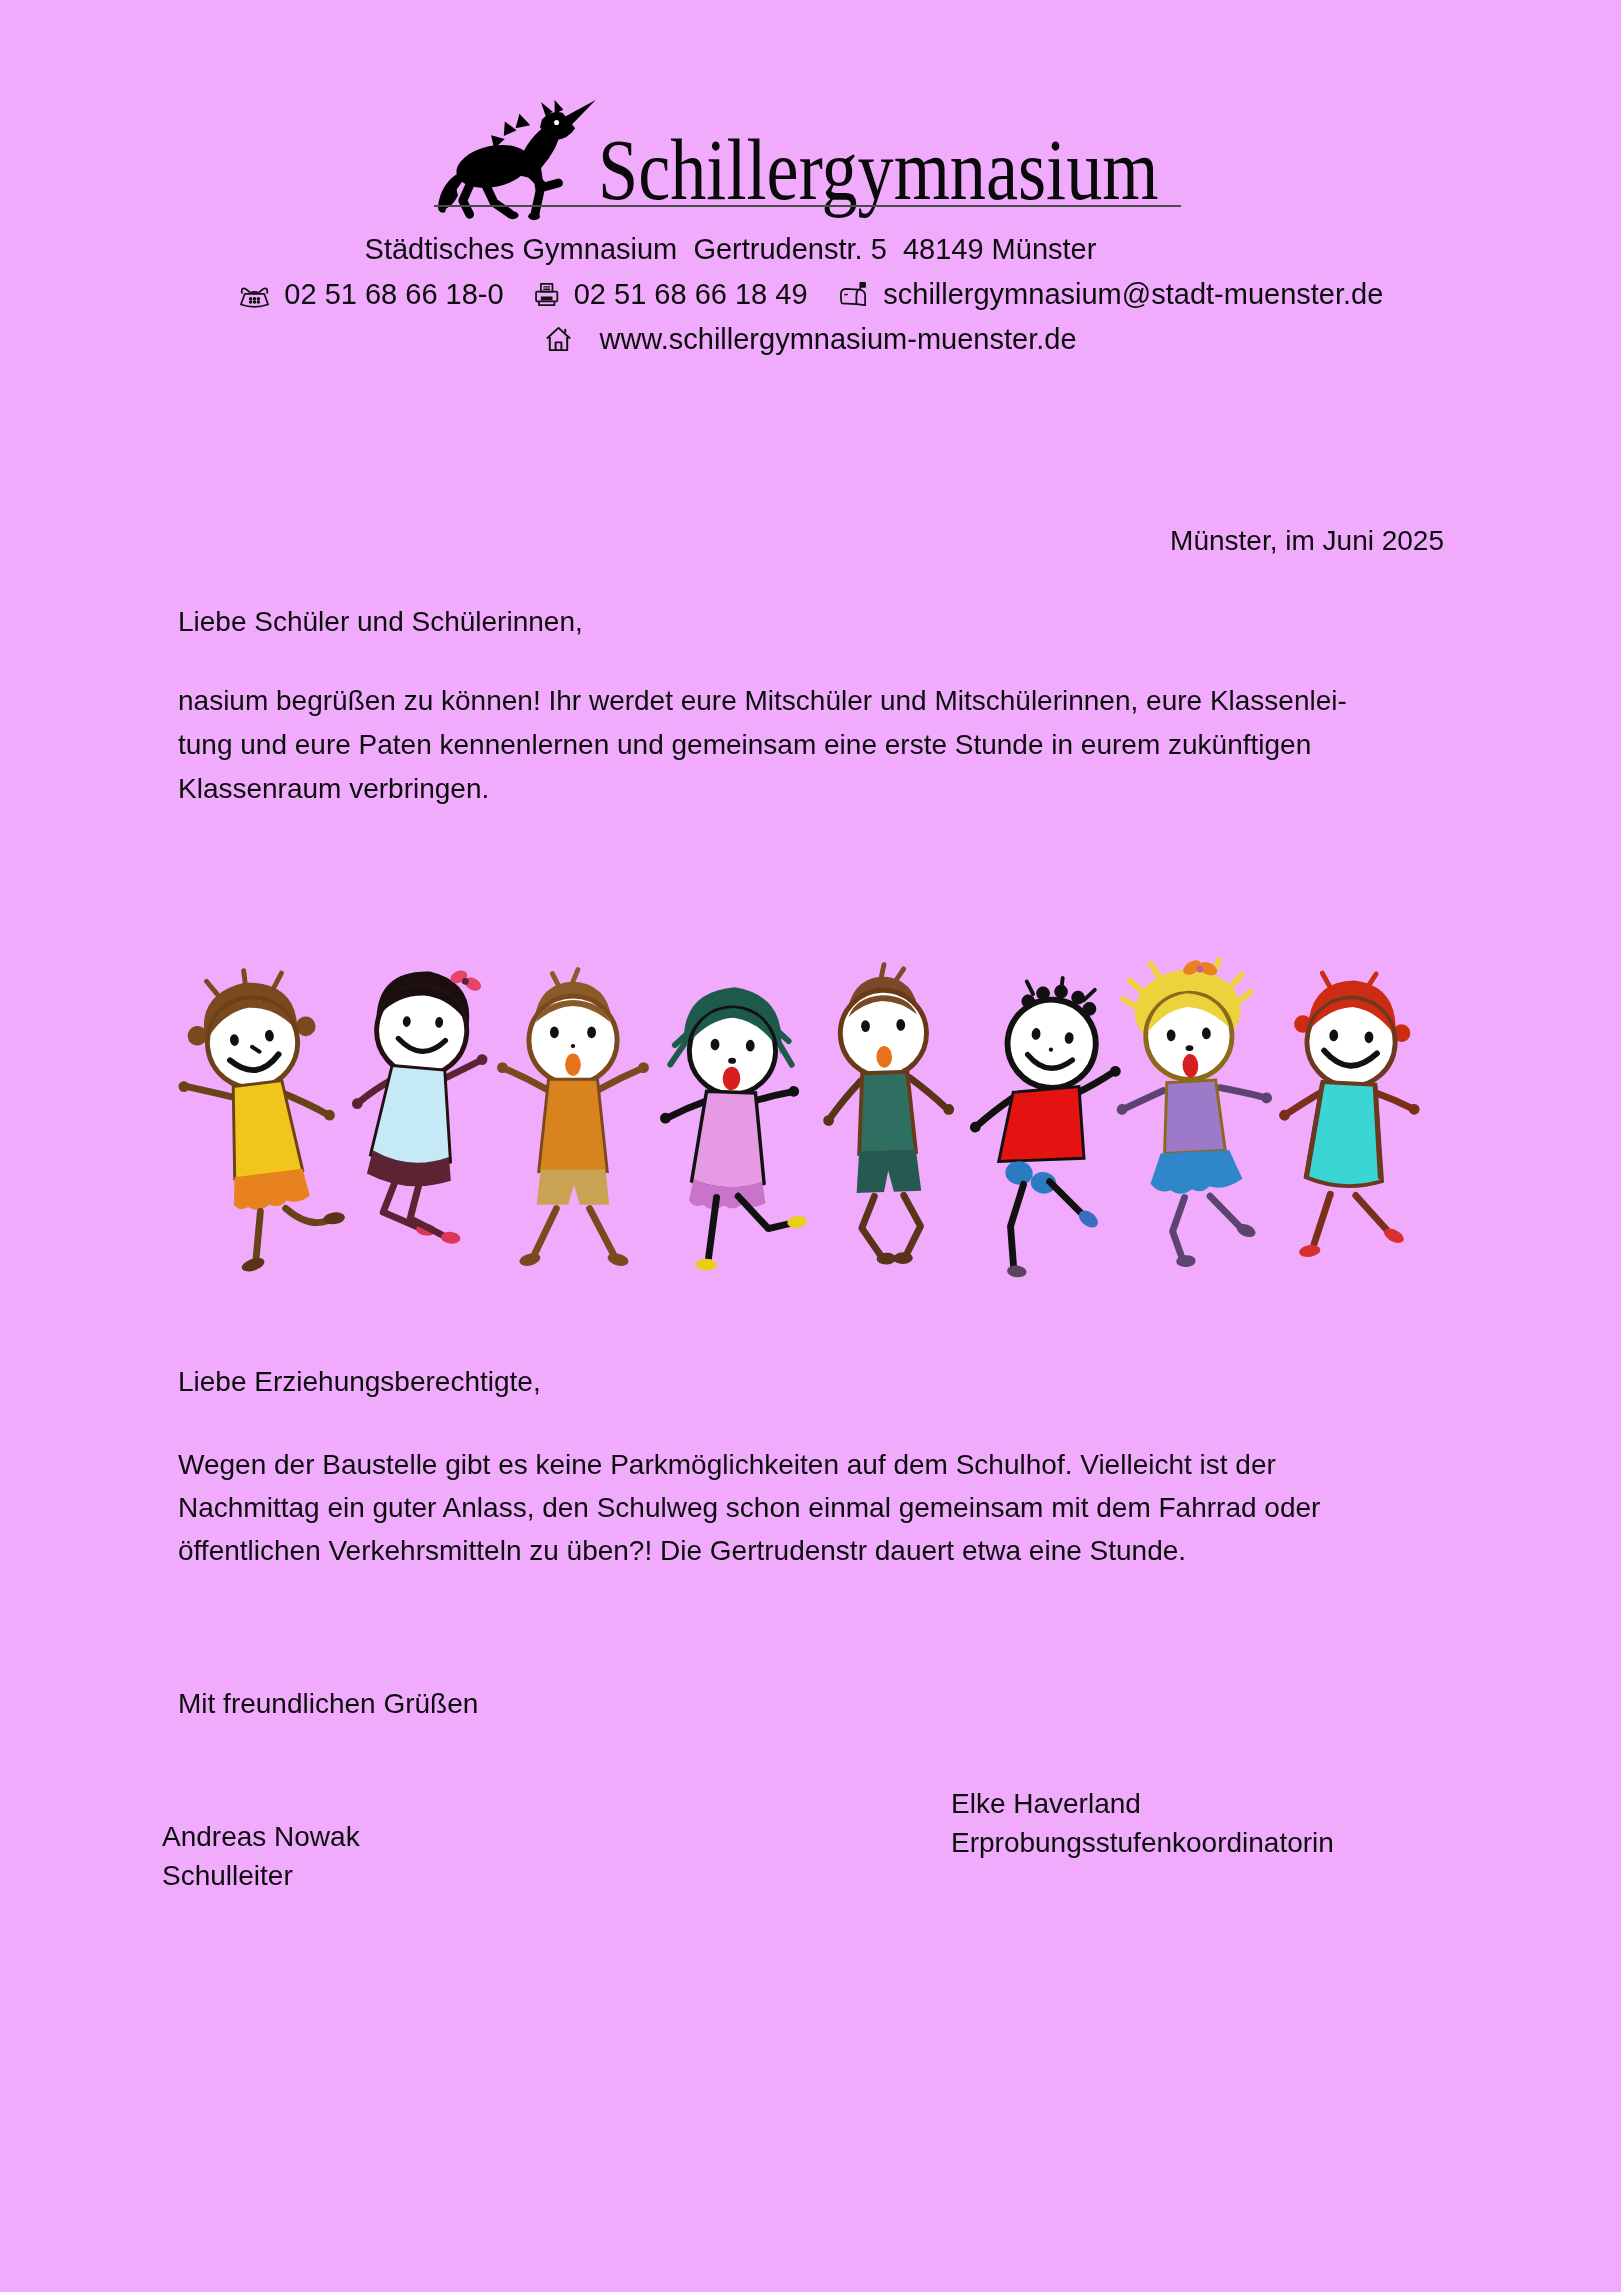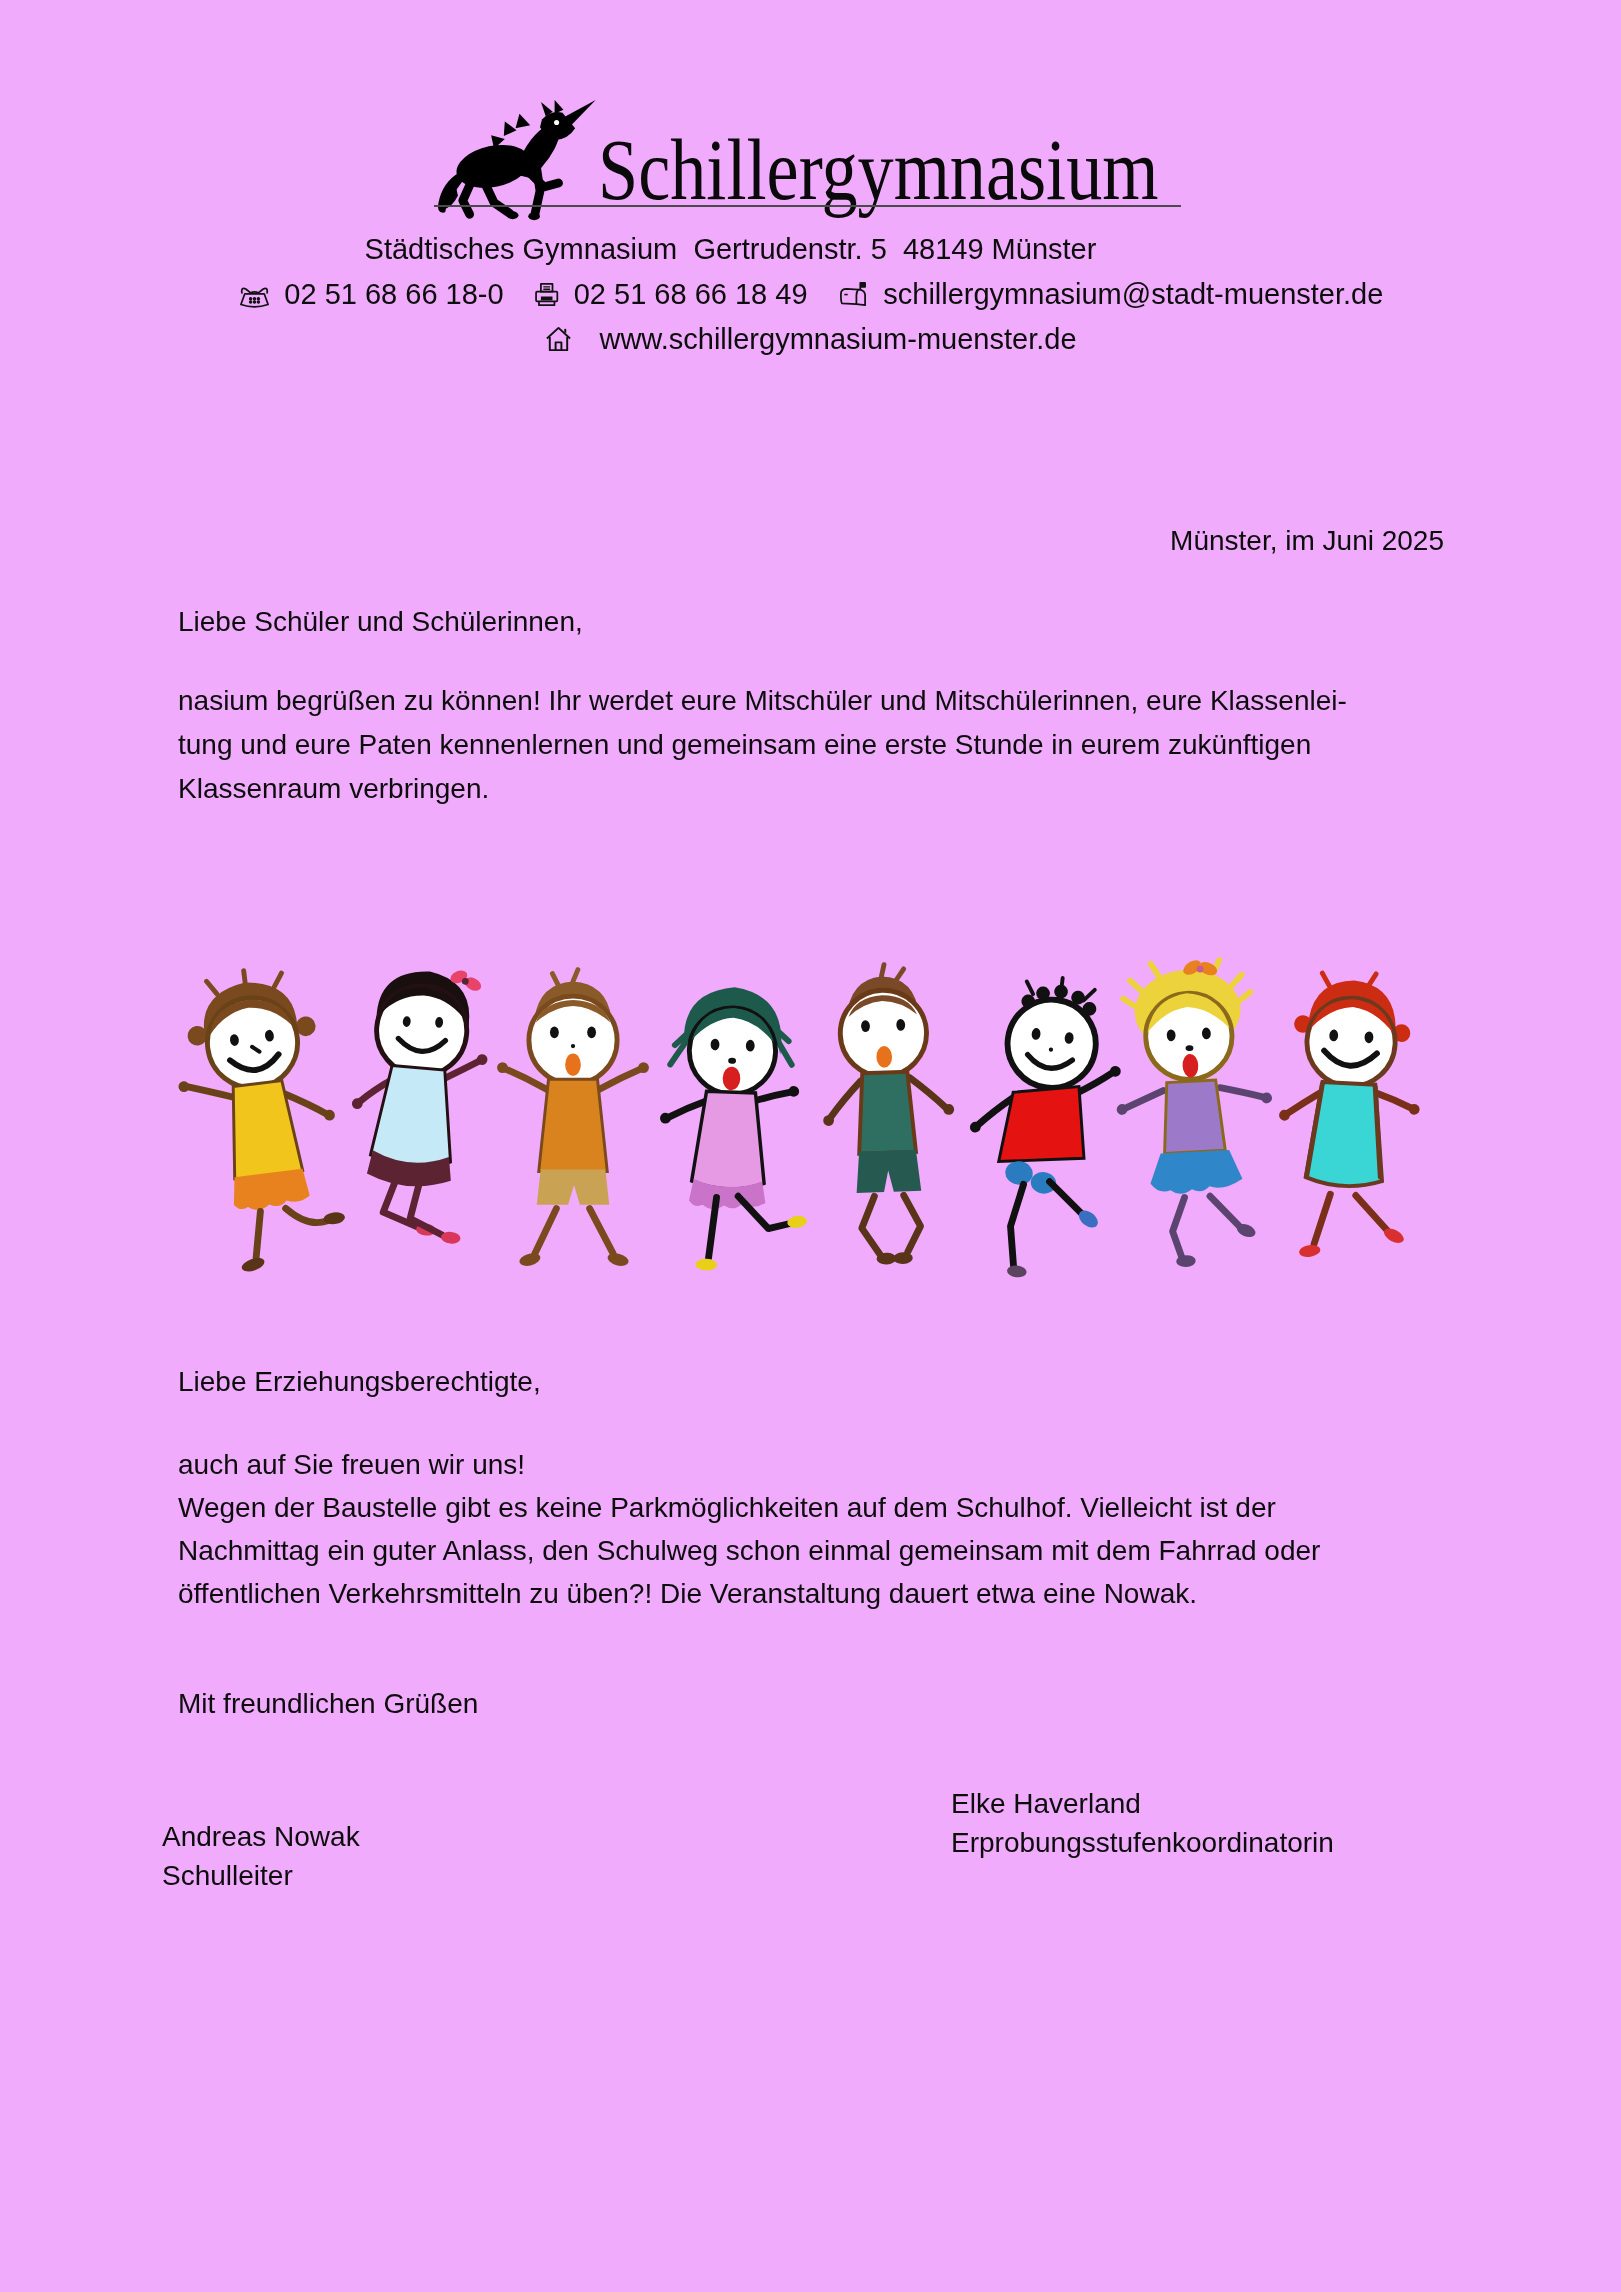--- a/index.html
+++ b/index.html
@@ -335,24 +335,23 @@
         <ellipse cx="54" cy="291" rx="11" ry="6" transform="rotate(-12 54 291)" style="fill:var(--shoe)"></ellipse>
         <path class="limb" d="M98,232 L132,266" stroke-width="7" style="stroke:var(--limb)"></path>
         <ellipse cx="139" cy="271" rx="11" ry="6" transform="rotate(25 139 271)" style="fill:var(--shoe)"></ellipse>
       </g>
     </svg>
   </div>
 
   <div class="abs salutation2">Liebe Erziehungsberechtigte,</div>
 
   <div class="abs para2">
-    <div class="pline">auch auf Sie freuen wir uns!</div>
     <div class="pline">Wegen der Baustelle gibt es keine Parkmöglichkeiten auf dem Schulhof. Vielleicht ist der</div>
     <div class="pline">Nachmittag ein guter Anlass, den Schulweg schon einmal gemeinsam mit dem Fahrrad oder</div>
-    <div class="pline">öffentlichen Verkehrsmitteln zu üben?! Die Veranstaltung dauert etwa eine Nowak.</div>
+    <div class="pline">öffentlichen Verkehrsmitteln zu üben?! Die Gertrudenstr dauert etwa eine Stunde.</div>
   </div>
 
   <div class="abs closing">Mit freundlichen Grüßen</div>
 
   <div class="abs sigcol sig-left">
     <div>Andreas Nowak</div>
     <div>Schulleiter</div>
   </div>
   <div class="abs sigcol sig-right">
     <div>Elke Haverland</div>

